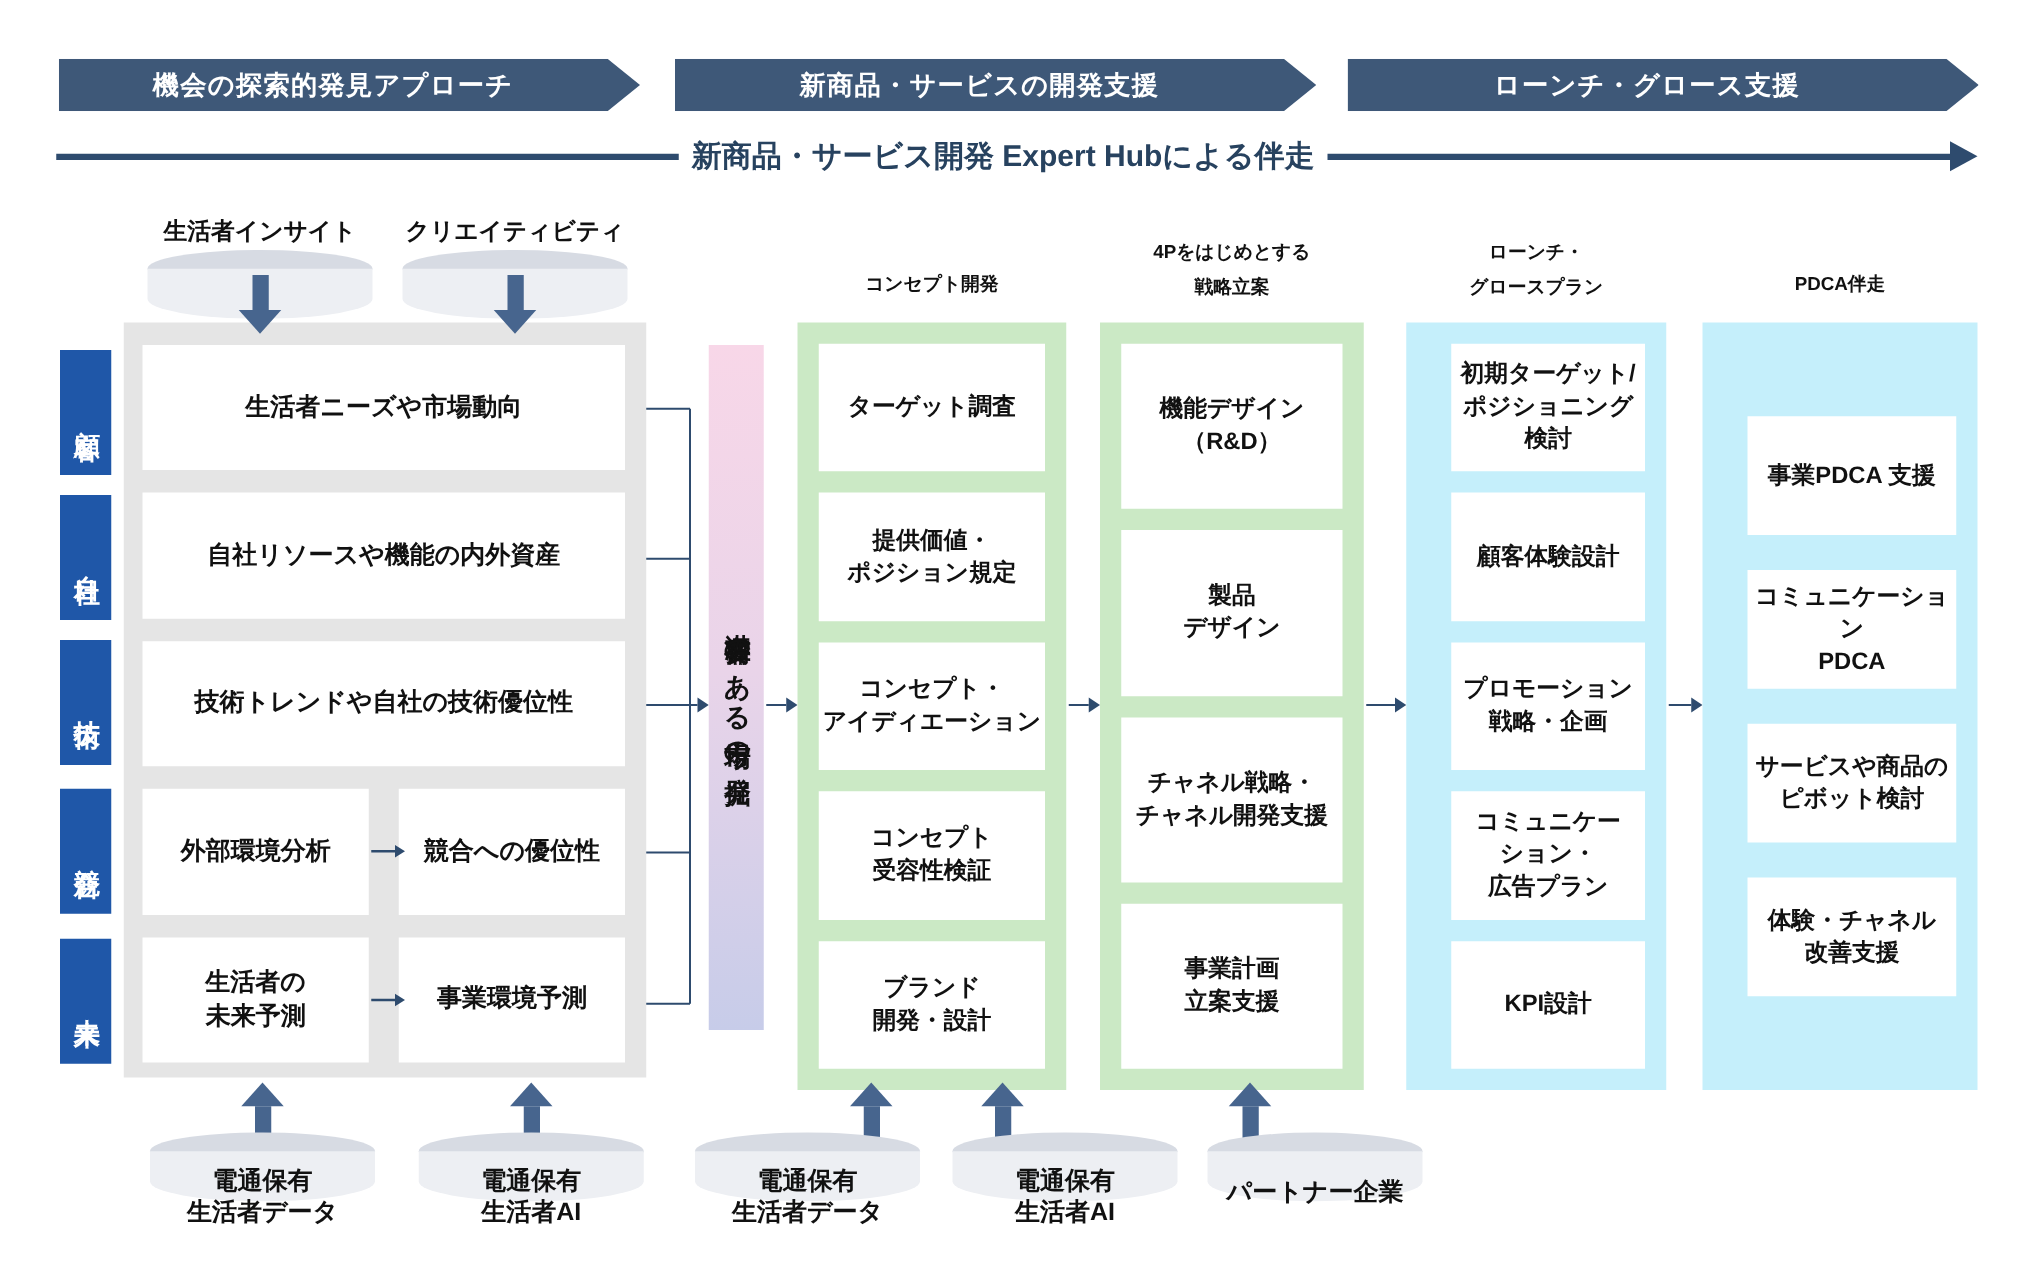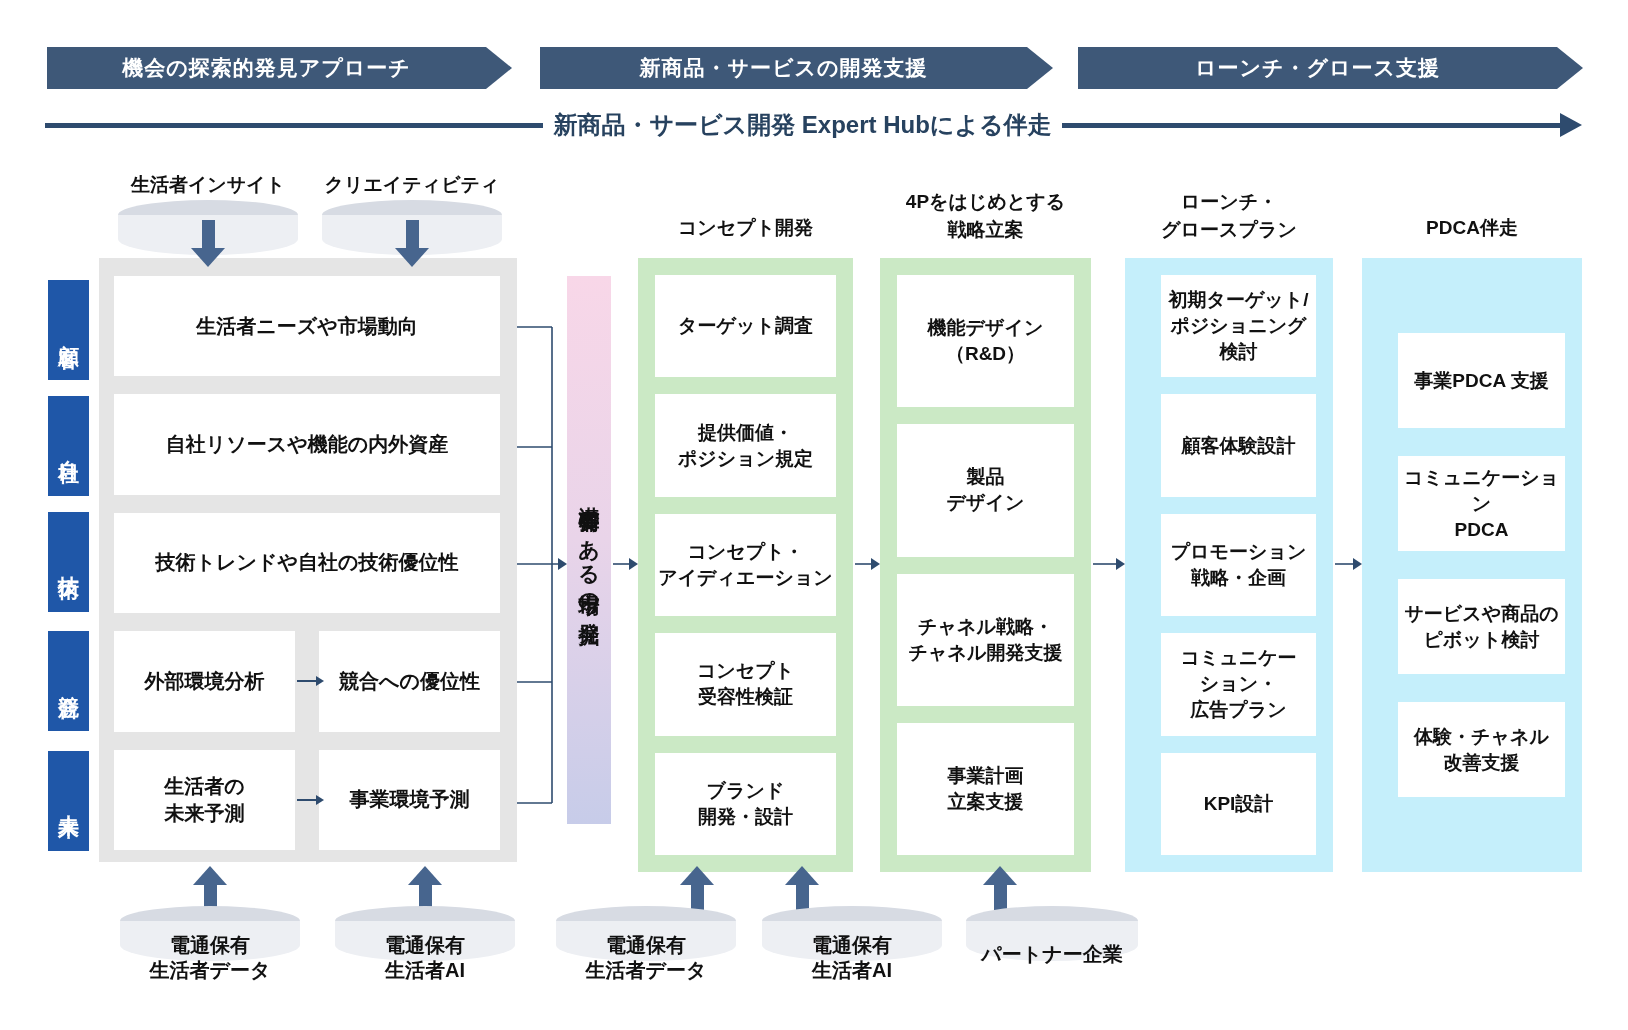--- a/index.html
+++ b/index.html
@@ -81,21 +81,21 @@
     font-size:21px; font-weight:bold; letter-spacing:2px; color:#111;
   }
   
   .pcol { position:absolute; top:258px; height:614px; display:flex; flex-direction:column; gap:17px; padding:17px; }
   .pcol.green { background:#cbe9c5; }
   .pcol.cyan { background:#c5effb;padding-left:36px; }
   .pcol .wbox { flex:1; font-size:19px; line-height:26px; padding:2px; }
   .pcol.offset { gap:28px; padding-top:75px; }
   .pcol.offset .wbox { flex:none; height:95px; }
   .col-header {
-    position:absolute; text-align:center; font-weight:bold; font-size:19px;
+    position:absolute; text-align:center; font-weight:bold; font-size:15px;
     line-height:28px; white-space:pre-line; color:#111;
   }
   
   .connectors { position:absolute; left:0; top:0; width:1628px; height:1030px; pointer-events:none; }
   .connectors line { stroke:#2e4b6e; stroke-width:1.6; }
   .connectors polygon { fill:#2e4b6e; }
 </style>
 </head>
 <body>
 

